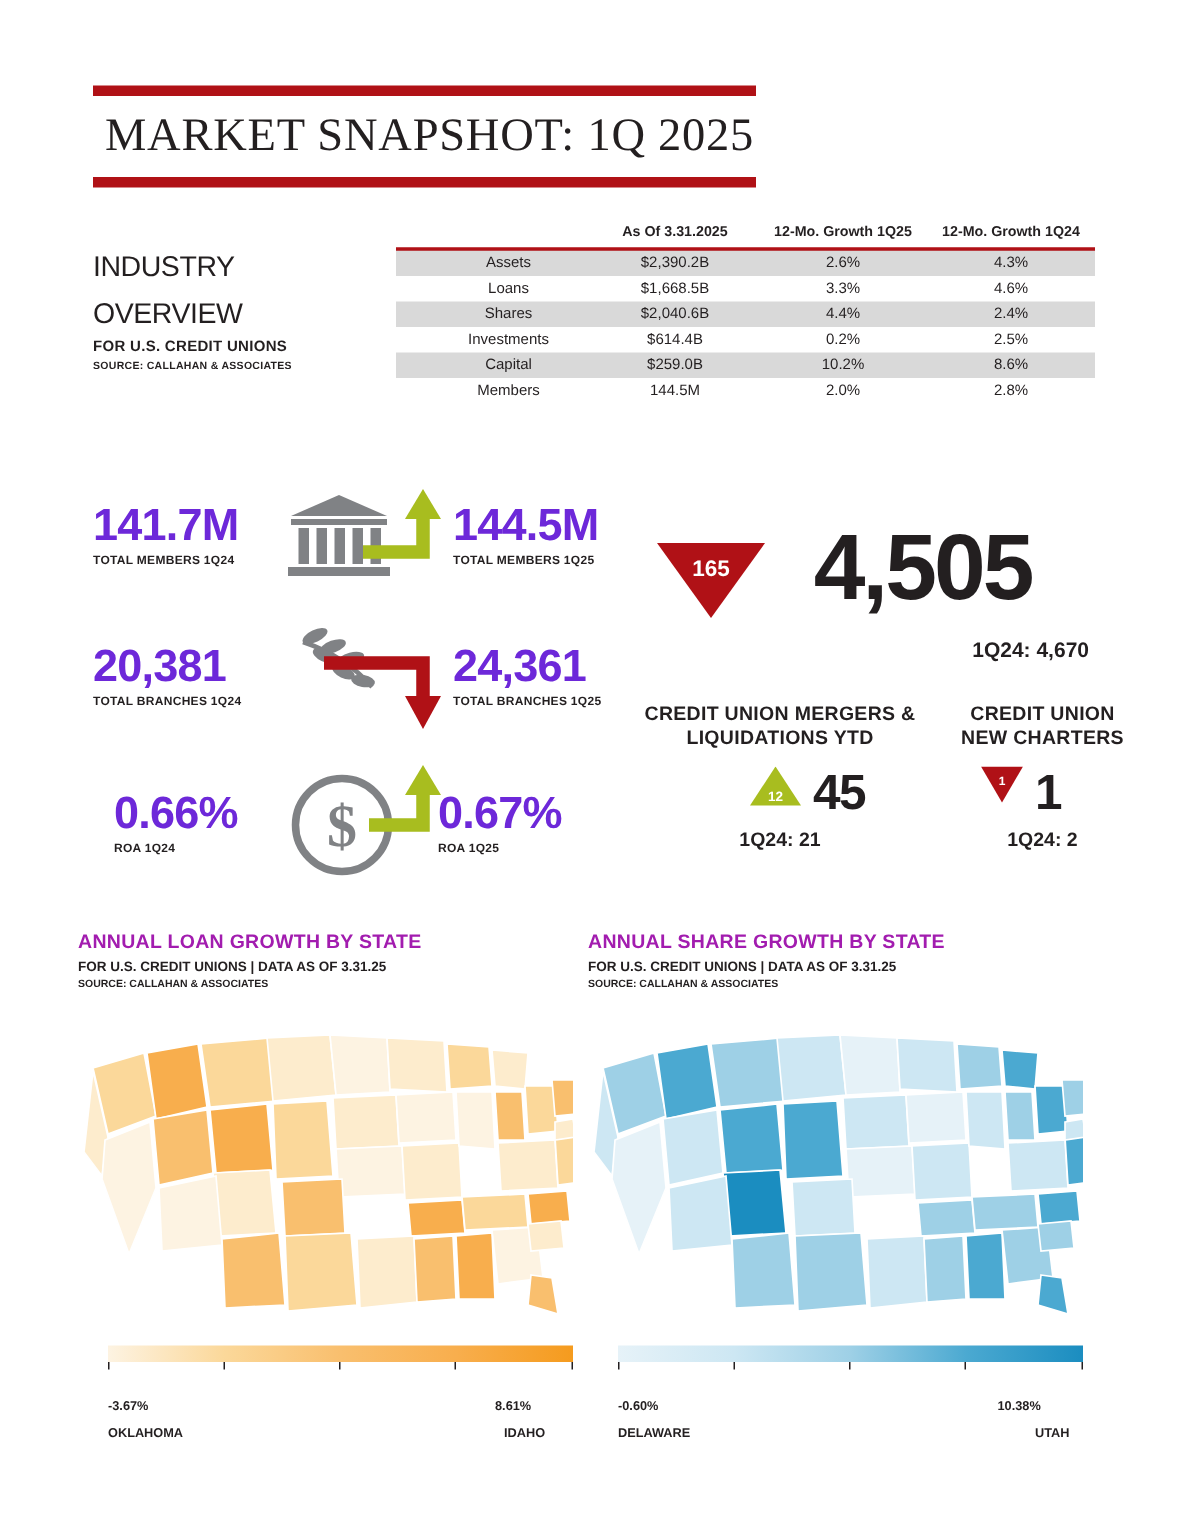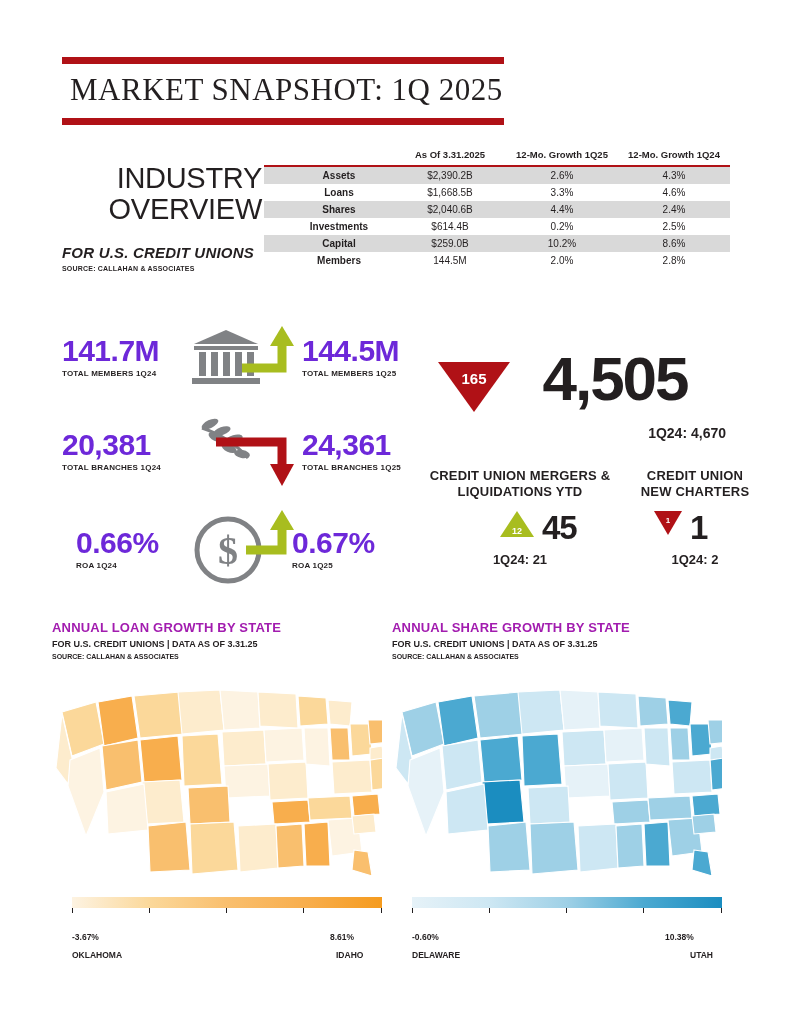--- a/index.html
+++ b/index.html
@@ -50,33 +50,31 @@
 
   
   .io-head {
     position: absolute;
     left: 62px;
     top: 163px;
     width: 200px;
   }
   .io-head .l1, .io-head .l2 {
     font-family: "Liberation Sans", sans-serif;
-    font-size: 29px;
+    font-size: 19px;
     line-height: 31px;
     letter-spacing: -0.3px;
     color: #231f20;
-    text-align: right;
   }
   .io-sub {
-    font-size: 15px;
+    font-size: 10px;
     font-weight: bold;
     letter-spacing: 0.2px;
-    margin-top: 19px;
-    color: #231f20;
-    font-style: italic;
+    margin-top: 1px;
+    color: #231f20;
   }
   .io-source {
     font-size: 7px;
     font-weight: bold;
     letter-spacing: 0.2px;
     margin-top: 4px;
     color: #231f20;
   }
 
   
@@ -97,21 +95,21 @@
   }
   .io-table thead tr {
     border-bottom: 2px solid #b01116;
   }
   .io-table td {
     text-align: center;
     padding: 3px 0;
     font-size: 10px;
     color: #231f20;
   }
-  .io-table td.label { font-weight: bold; padding-left: 20px; }
+  .io-table td.label { font-weight: normal; padding-left: 20px; }
   .io-table tr.shaded td { background: #d9d9d9; }
   .col-label { width: 130px; }
   .col-v1 { width: 112px; }
   .col-v2 { width: 112px; }
   .col-v3 { width: 112px; }
   .stat-big {
     font-size: 30px;
     font-weight: bold;
     letter-spacing: -0.5px;
     line-height: 30px;

